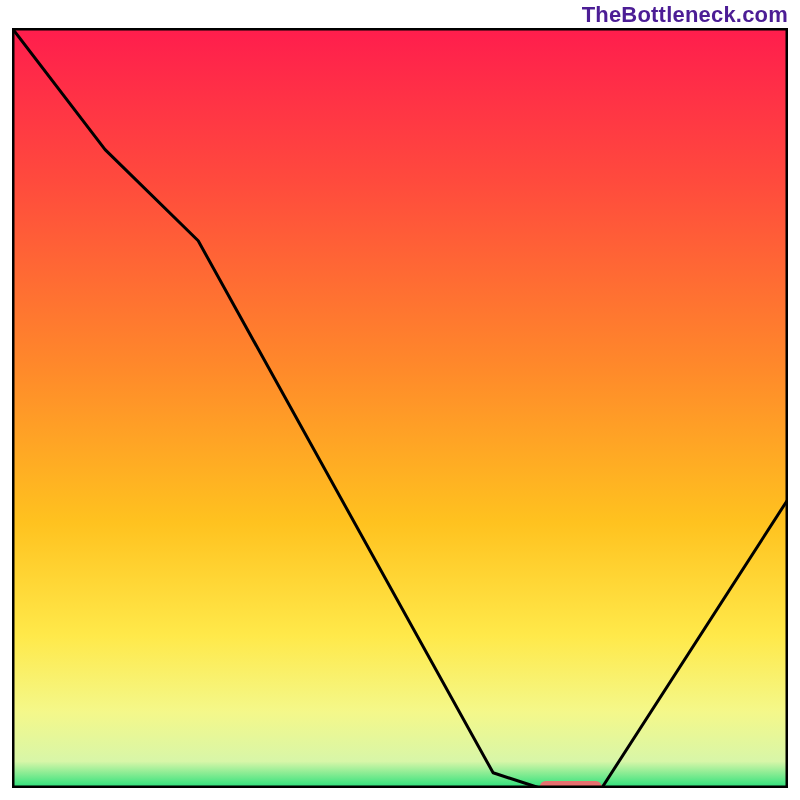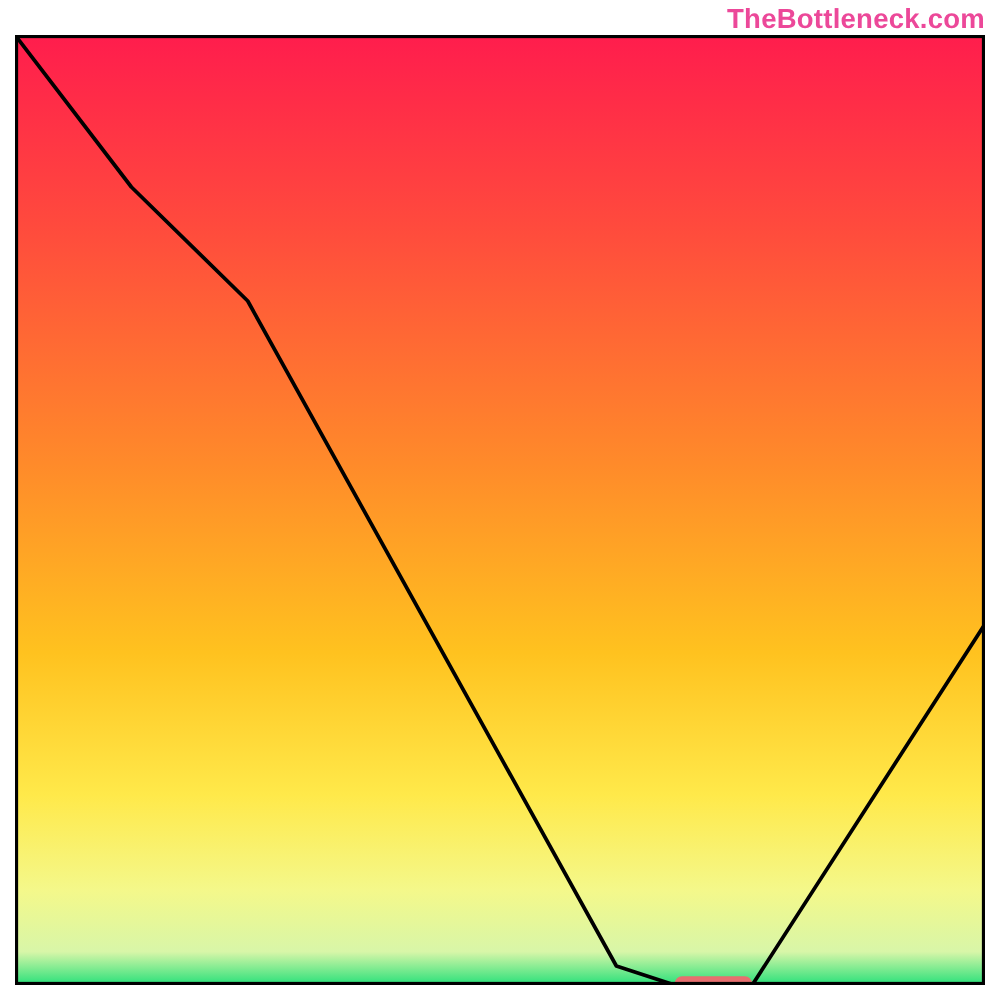--- a/index.html
+++ b/index.html
@@ -14,21 +14,21 @@
     position: relative;
     width: 800px;
     height: 800px;
   }
   .watermark {
     position: absolute;
     top: 2px;
     right: 12px;
     font-size: 22px;
     font-weight: 600;
-    color: #ec4899;
+    color: #4c1d95;
     letter-spacing: 0.2px;
     user-select: none;
   }
   .plot {
     position: absolute;
     left: 12px;
     top: 28px;
     width: 776px;
     height: 760px;
   }

